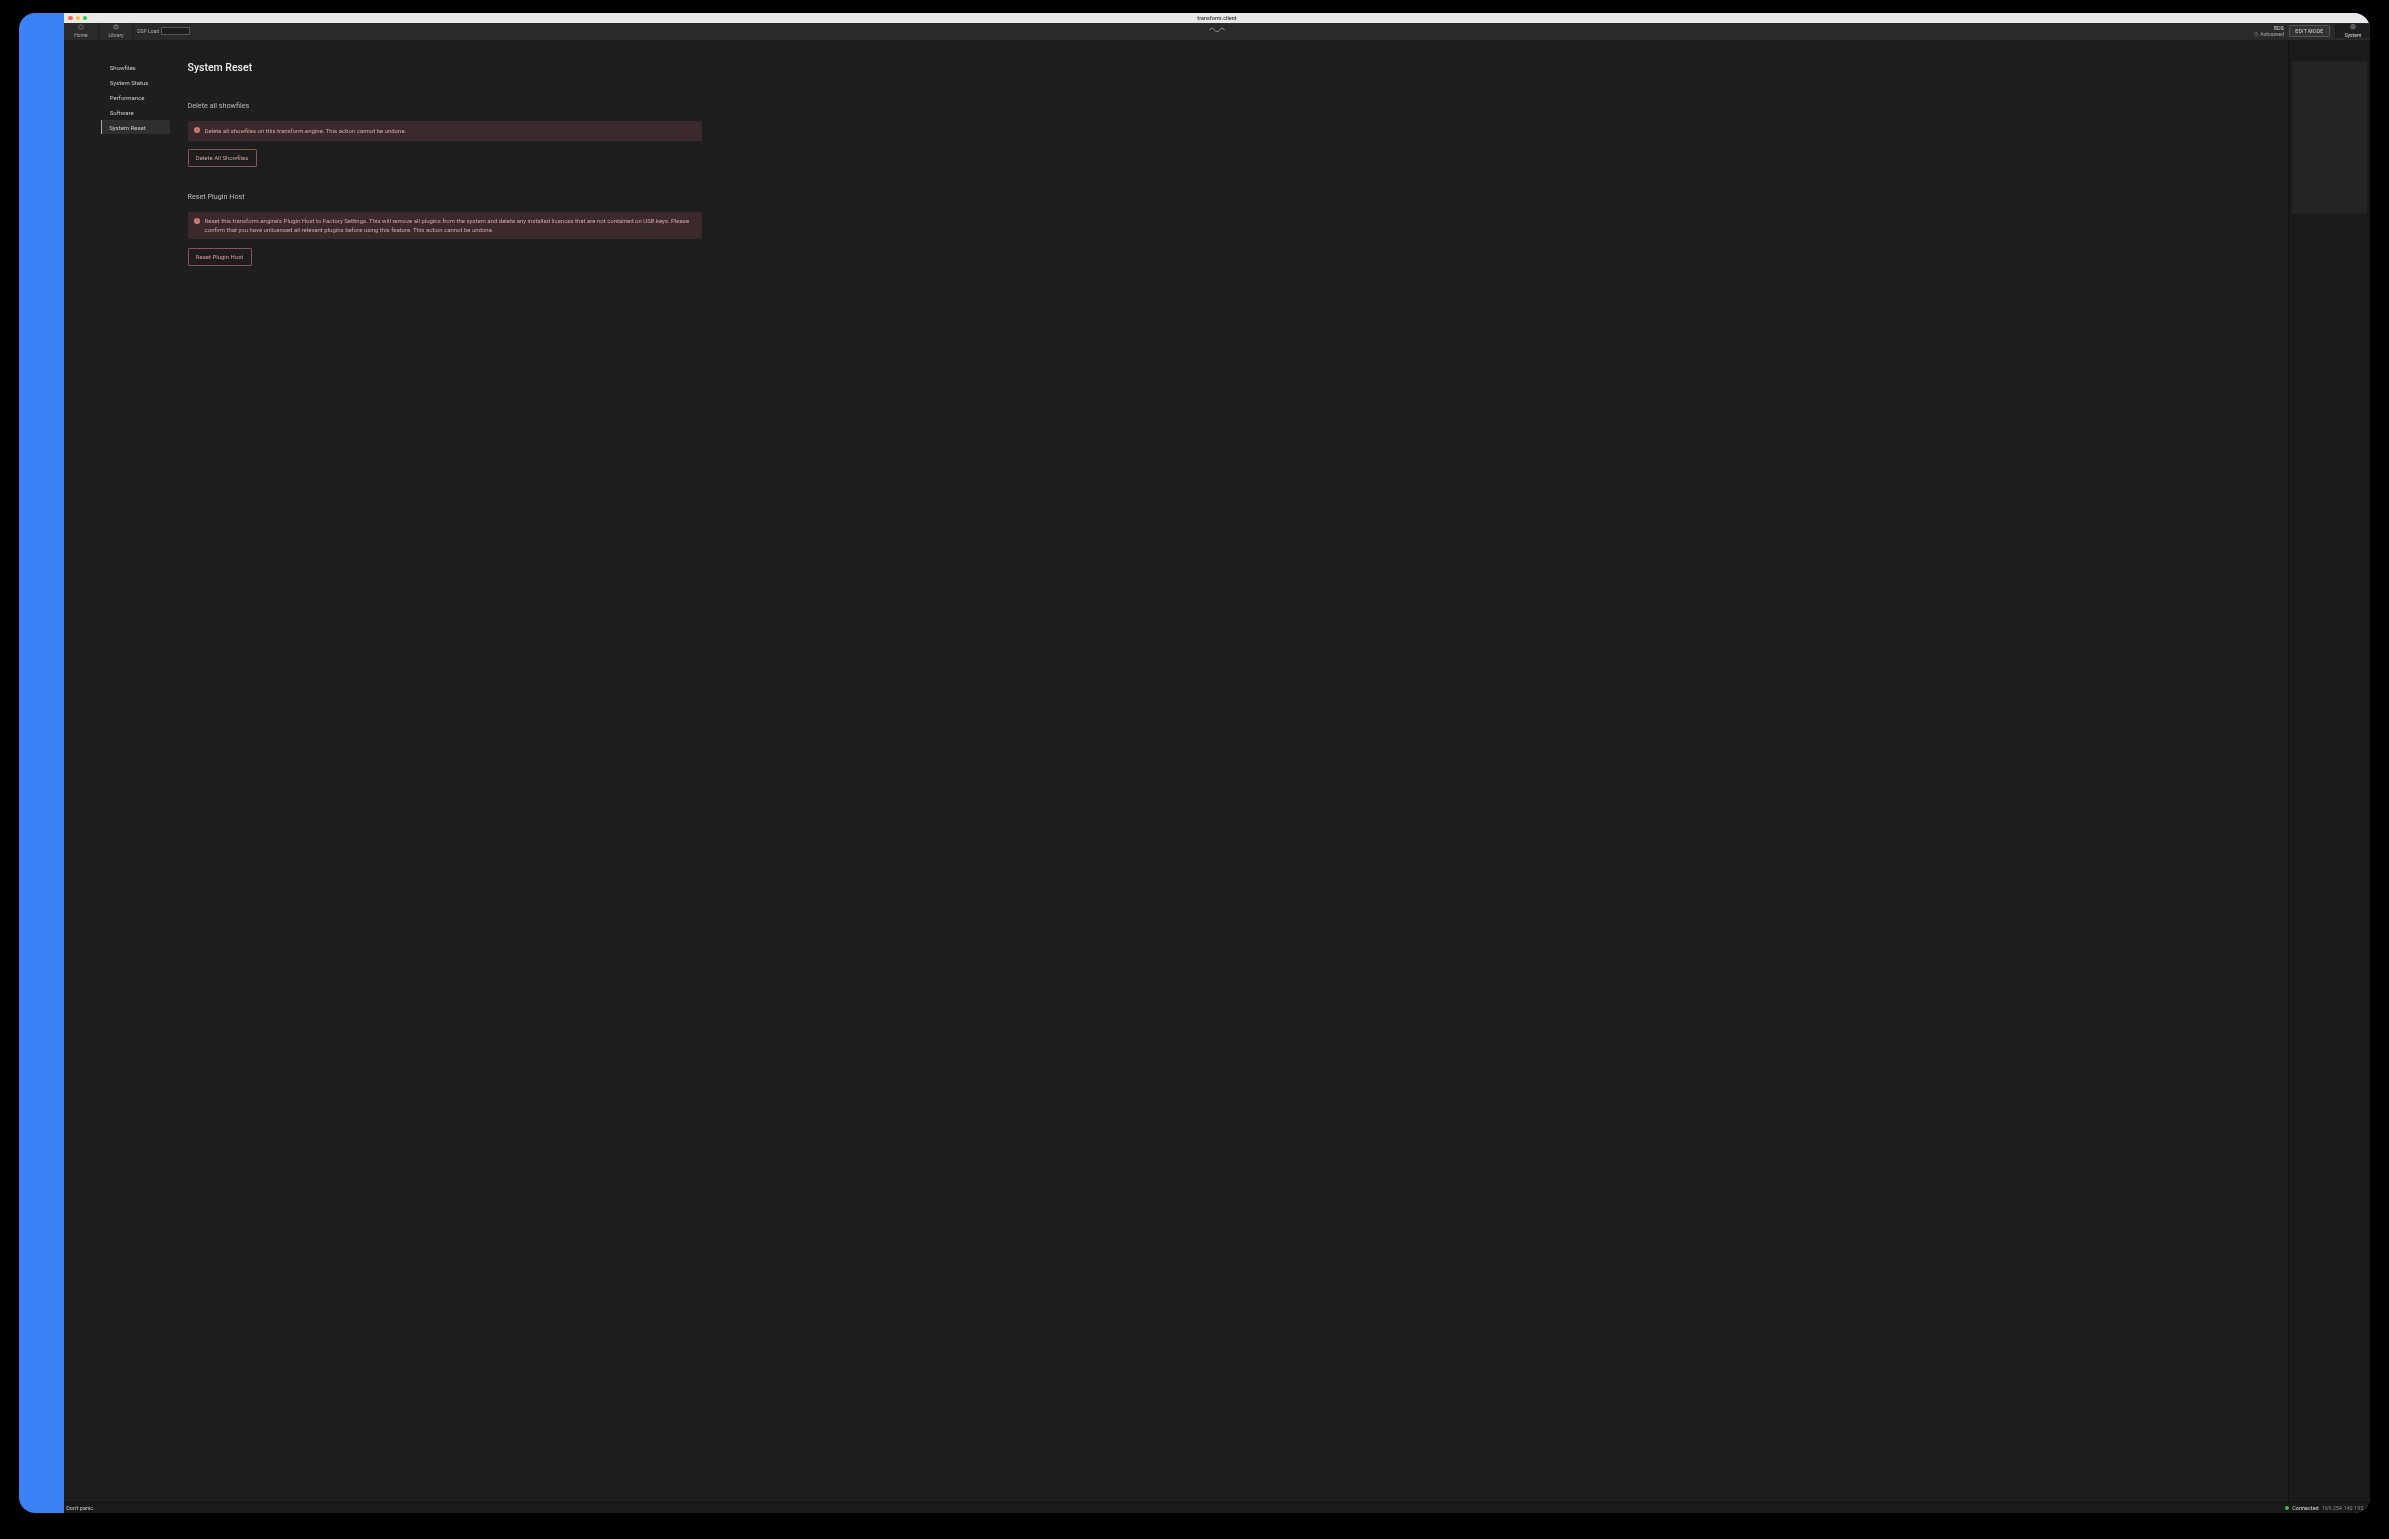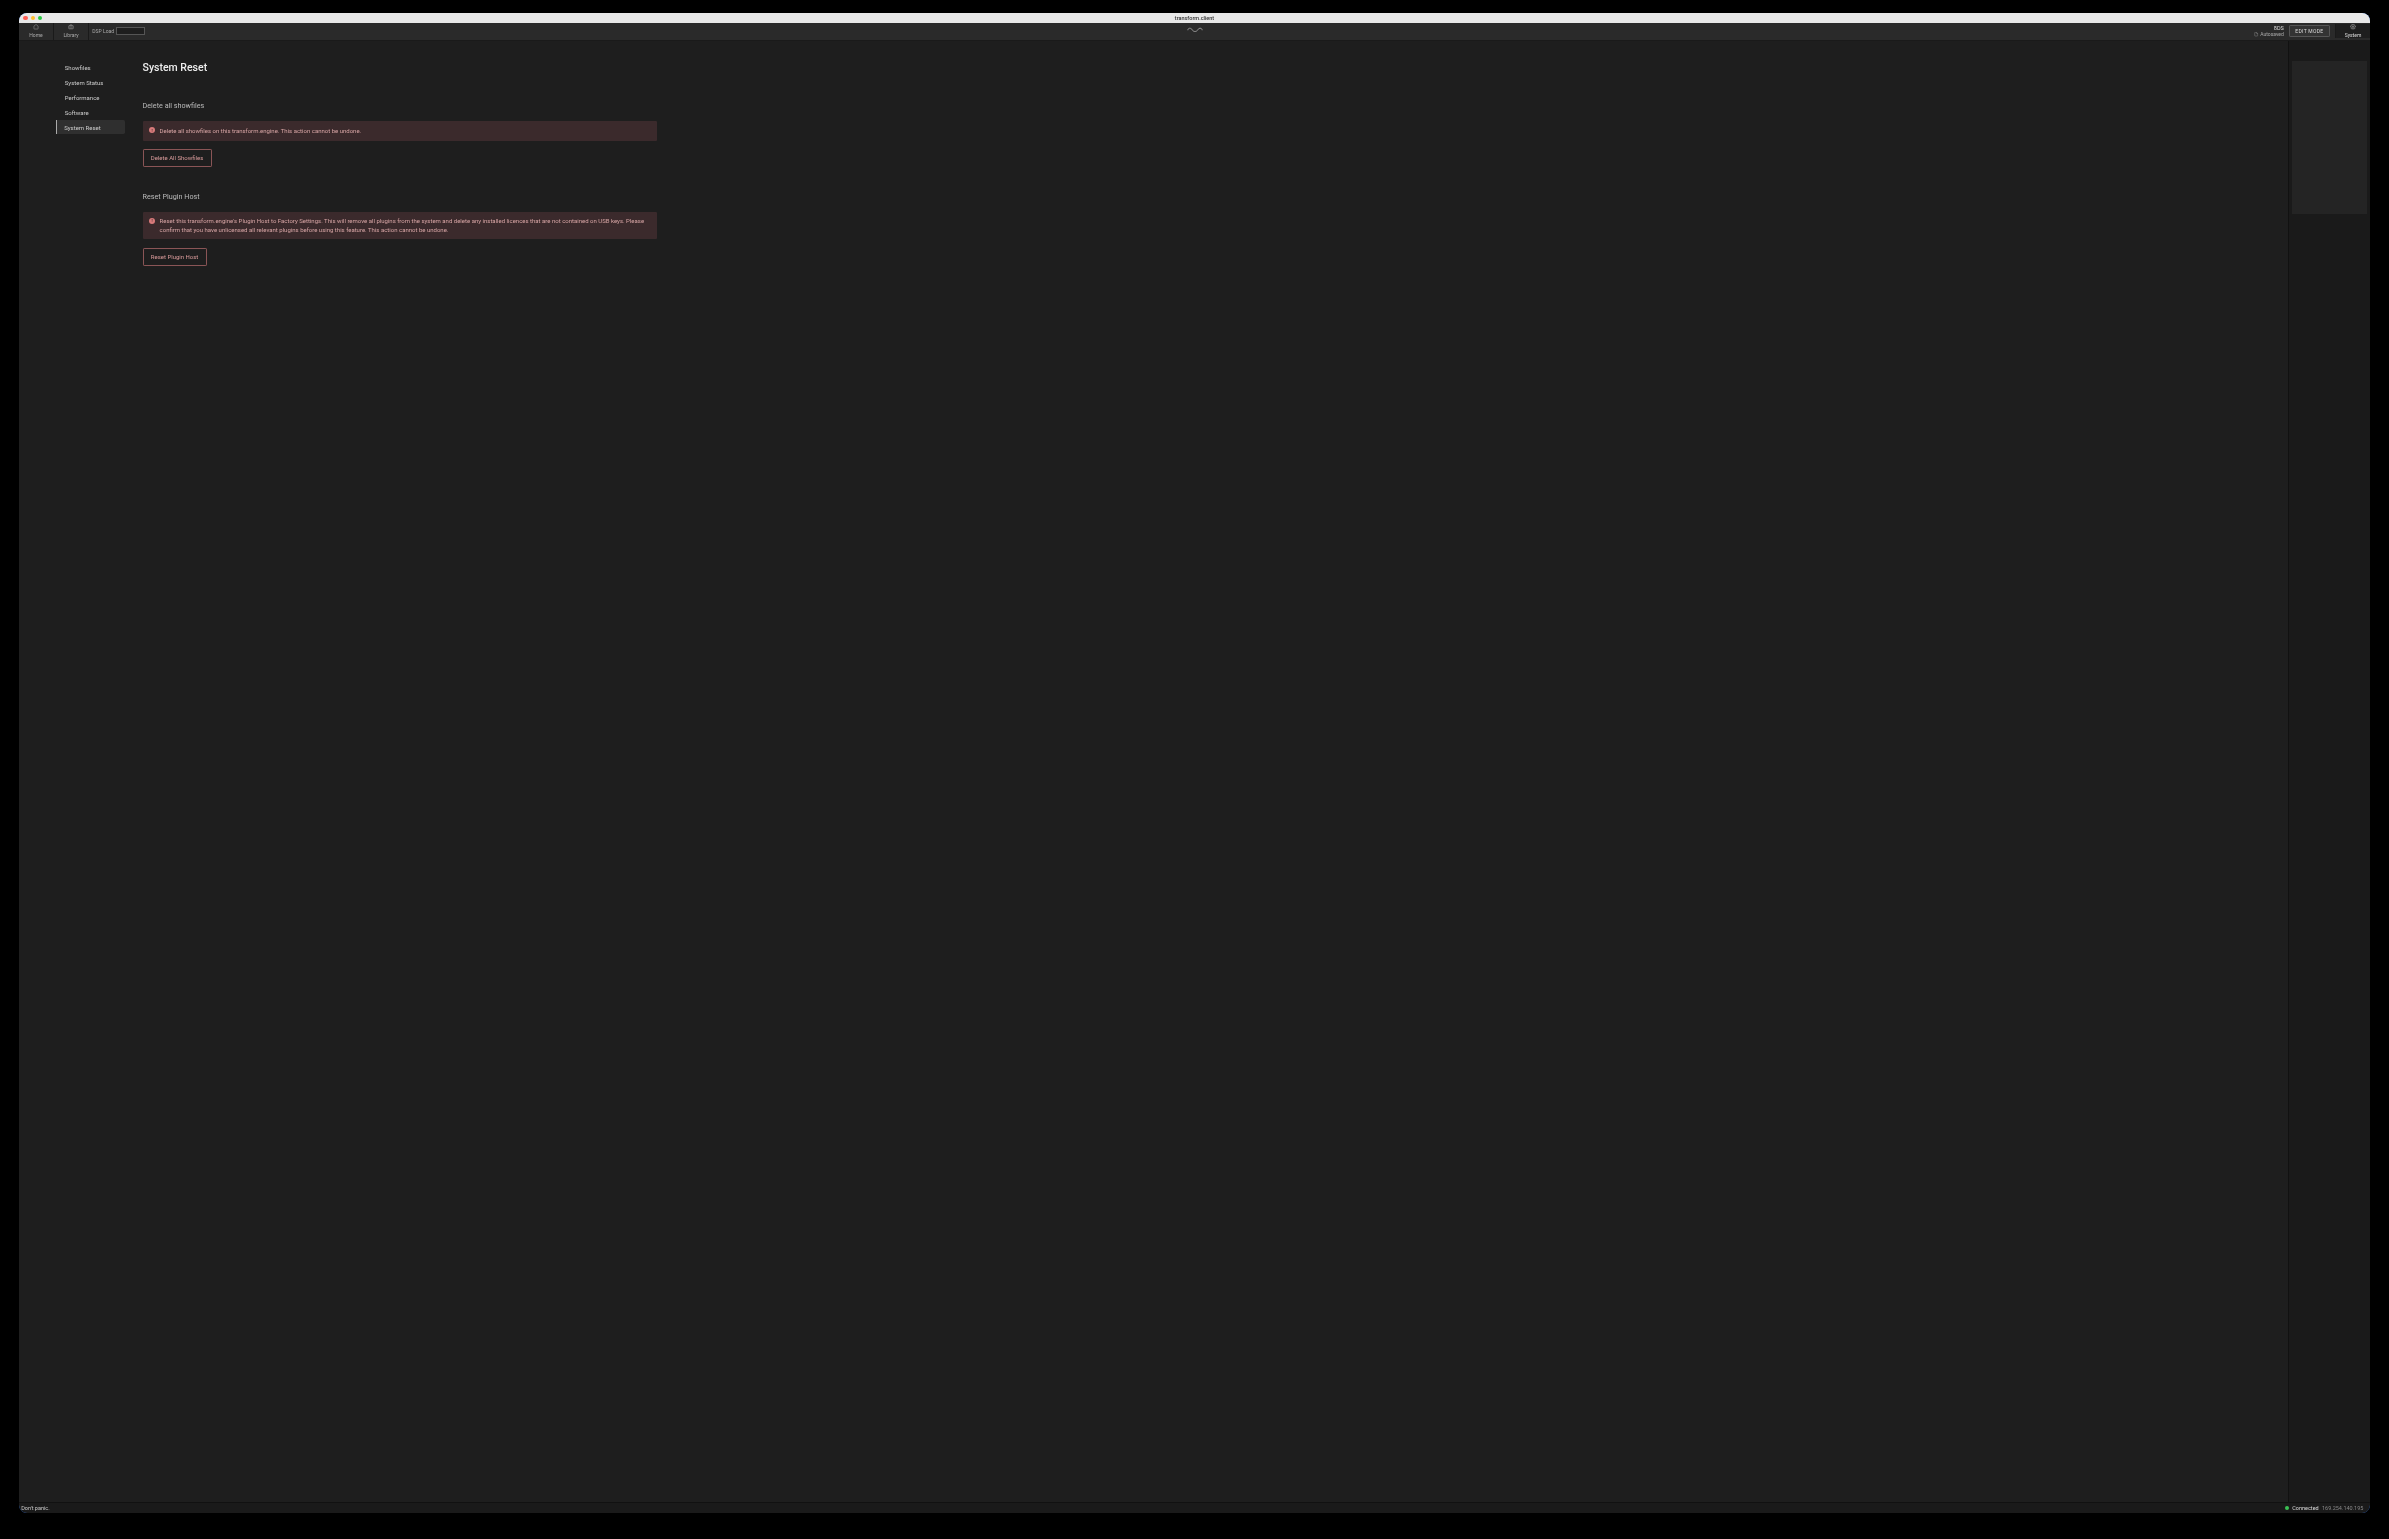--- a/index.html
+++ b/index.html
@@ -14,24 +14,25 @@
       background: #000;
       overflow: hidden;
     }
     .window {
       position: absolute;
       left: 19px;
       top: 13.2px;
       right: 19px;
       bottom: 26px;
       background: #3b82f6;
-      border-radius: 8px;
+      border-radius: 16px;
       overflow: hidden;
       display: flex;
       flex-direction: column;
+      padding-left: 45px;
     }
     .titlebar {
       height: 9.4px;
       background: #e8e8e8;
       display: flex;
       align-items: center;
       padding: 0 4.4px;
       position: relative;
       flex-shrink: 0;
     }

